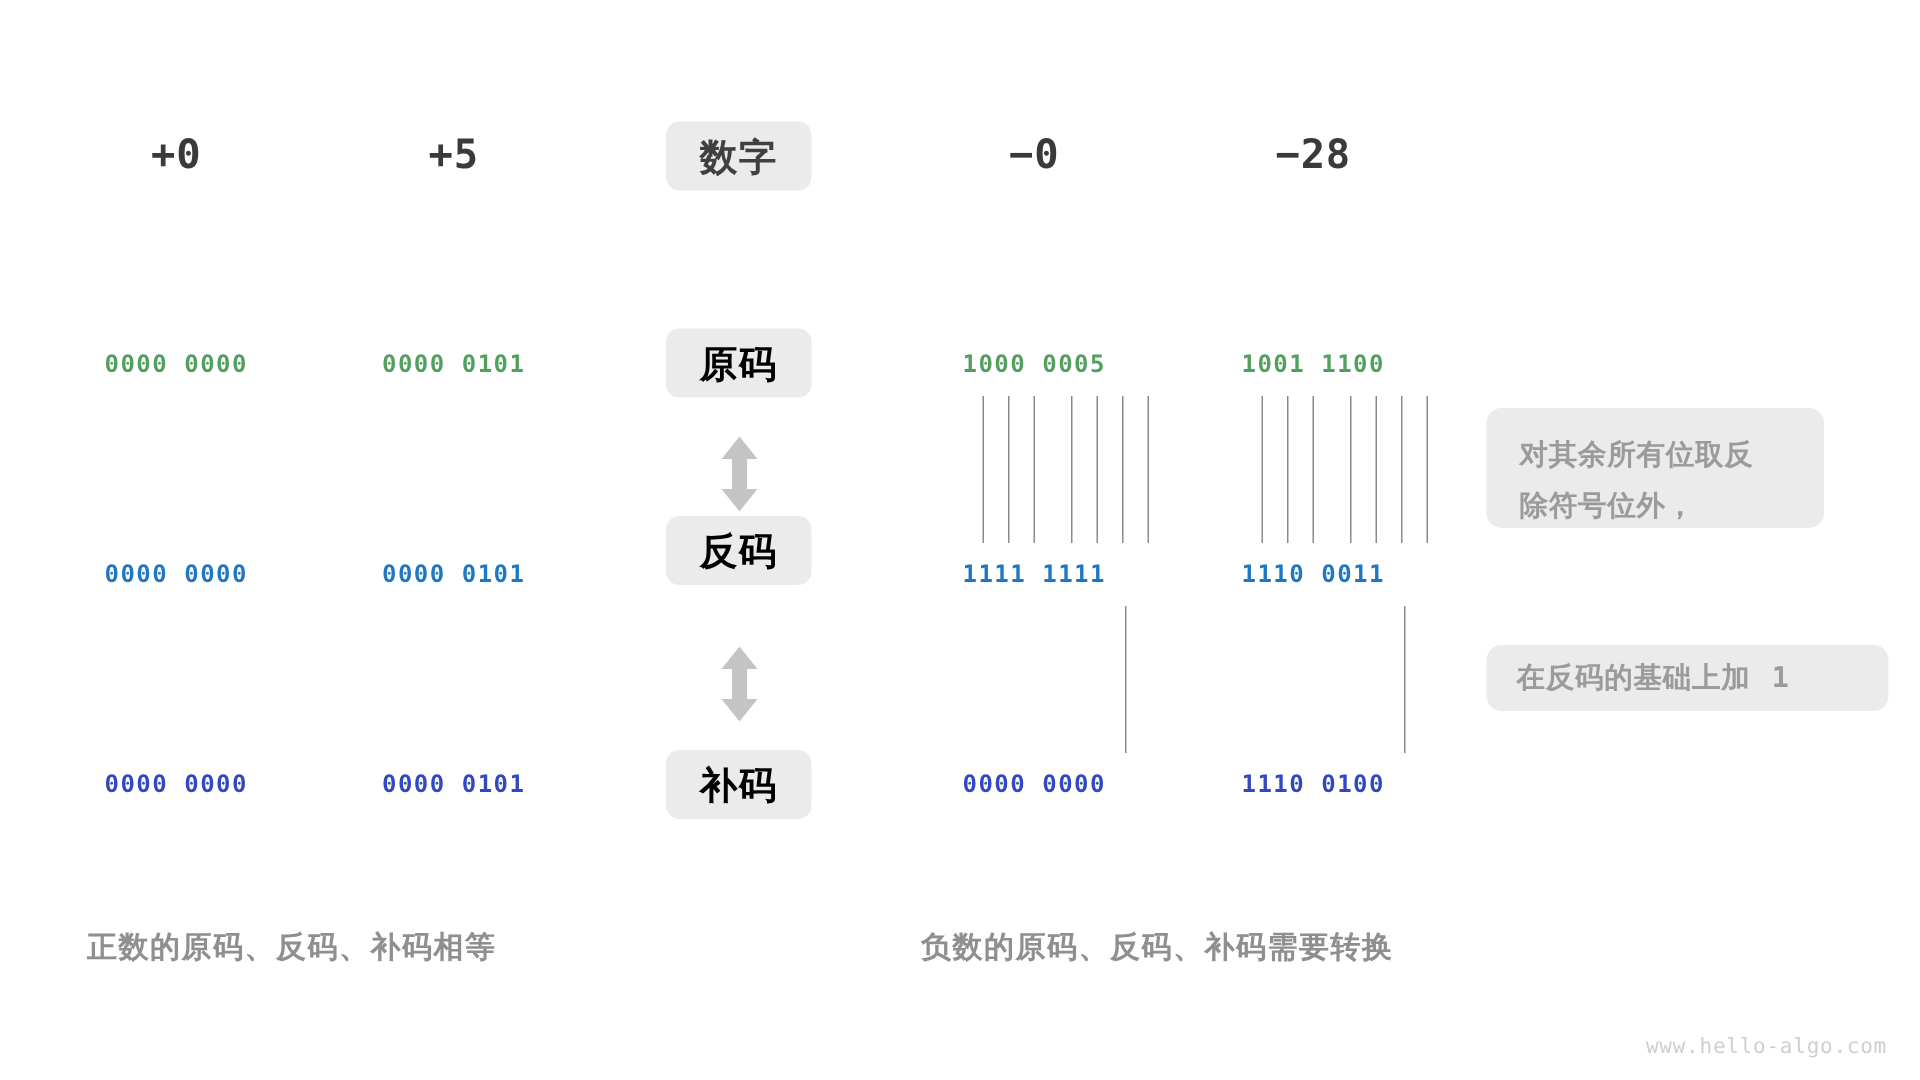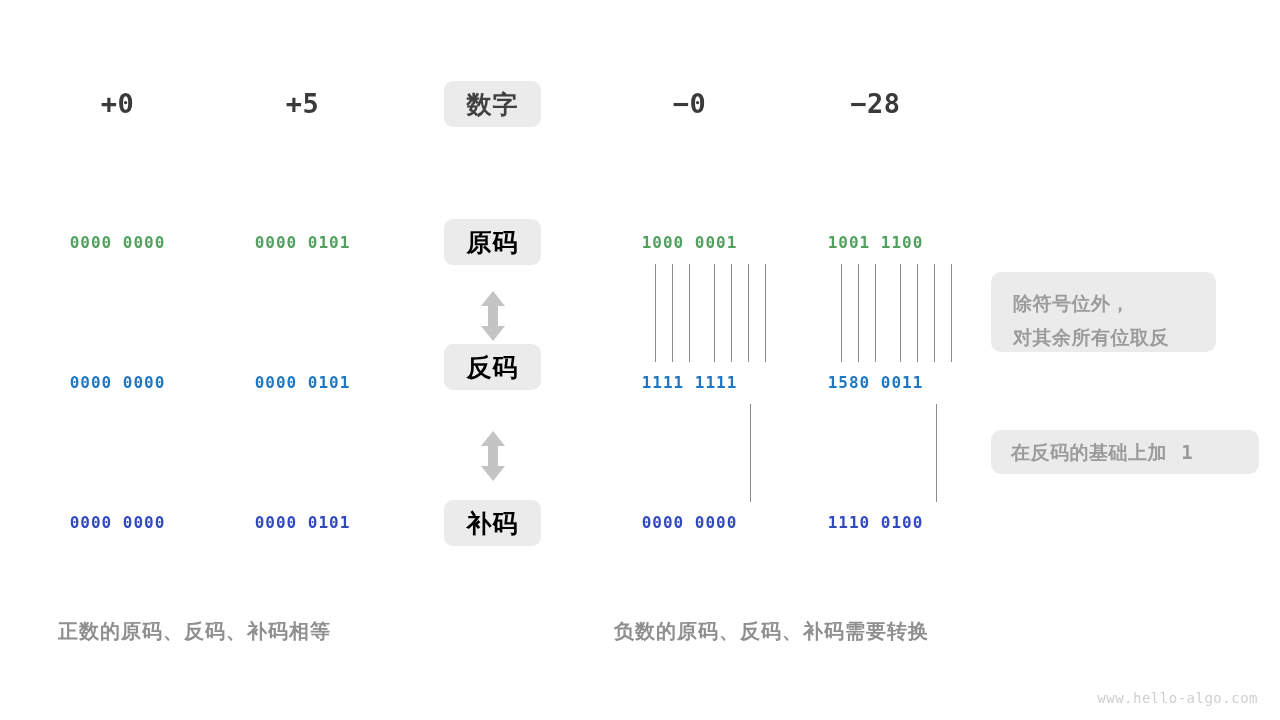--- a/index.html
+++ b/index.html
@@ -145,21 +145,21 @@
   <div class="cell num-head" style="left:808px; top:82px; width:135px; height:42px;">−28</div>
 
   <div class="cell bits row-orig" style="left:50px; top:222px; width:135px; height:40px;">0000 0000</div>
 
   <div class="cell bits row-orig" style="left:235px; top:222px; width:135px; height:40px;">0000 0101</div>
 
   <div class="badge badge-label" style="left:444px; top:219px; width:97px; height:46px;">
     <span class="lbl-orig">原码</span>
   </div>
 
-  <div class="cell bits row-orig" style="left:622px; top:222px; width:135px; height:40px;">1000 0001</div>
+  <div class="cell bits row-orig" style="left:622px; top:222px; width:135px; height:40px;">1000 0005</div>
 
   <div class="cell bits row-orig" style="left:808px; top:222px; width:135px; height:40px;">1001 1100</div>
 
   <div class="arrow" style="left:476px; top:290px;">
     <svg width="34" height="52" viewBox="0 0 34 52" xmlns="http://www.w3.org/2000/svg">
       <path d="M17 1 L29 16 L22 16 L22 36 L29 36 L17 51 L5 36 L12 36 L12 16 L5 16 Z" fill="#c4c4c4"></path>
     </svg>
   </div>
 
   <div class="vline" style="left:655px; top:264px; height:98px;"></div>
@@ -172,35 +172,35 @@
 
   <div class="vline" style="left:841px; top:264px; height:98px;"></div>
   <div class="vline" style="left:858px; top:264px; height:98px;"></div>
   <div class="vline" style="left:875px; top:264px; height:98px;"></div>
   <div class="vline" style="left:900px; top:264px; height:98px;"></div>
   <div class="vline" style="left:917px; top:264px; height:98px;"></div>
   <div class="vline" style="left:934px; top:264px; height:98px;"></div>
   <div class="vline" style="left:951px; top:264px; height:98px;"></div>
 
   <div class="note" style="left:991px; top:272px; width:225px; height:80px;">
+    <div>对其余所有位取反</div>
     <div>除符号位外，</div>
-    <div>对其余所有位取反</div>
   </div>
 
   <div class="cell bits row-ones" style="left:50px; top:362px; width:135px; height:40px;">0000 0000</div>
 
   <div class="cell bits row-ones" style="left:235px; top:362px; width:135px; height:40px;">0000 0101</div>
 
   <div class="badge badge-label" style="left:444px; top:344px; width:97px; height:46px;">
     <span class="lbl-ones">反码</span>
   </div>
 
   <div class="cell bits row-ones" style="left:622px; top:362px; width:135px; height:40px;">1111 1111</div>
 
-  <div class="cell bits row-ones" style="left:808px; top:362px; width:135px; height:40px;">1580 0011</div>
+  <div class="cell bits row-ones" style="left:808px; top:362px; width:135px; height:40px;">1110 0011</div>
 
   <div class="arrow" style="left:476px; top:430px;">
     <svg width="34" height="52" viewBox="0 0 34 52" xmlns="http://www.w3.org/2000/svg">
       <path d="M17 1 L29 16 L22 16 L22 36 L29 36 L17 51 L5 36 L12 36 L12 16 L5 16 Z" fill="#c4c4c4"></path>
     </svg>
   </div>
 
   <div class="vline" style="left:750px; top:404px; height:98px;"></div>
   <div class="vline" style="left:936px; top:404px; height:98px;"></div>
 

